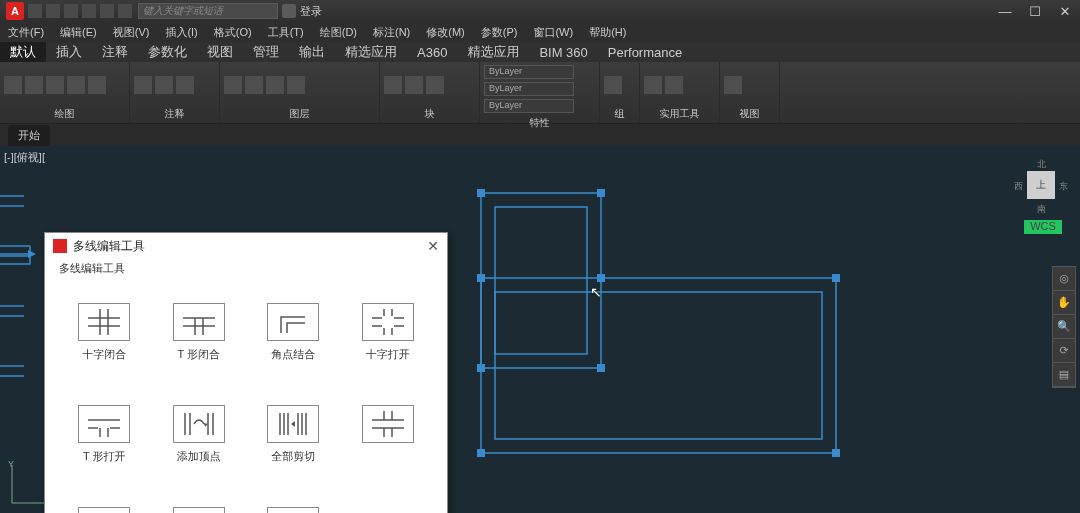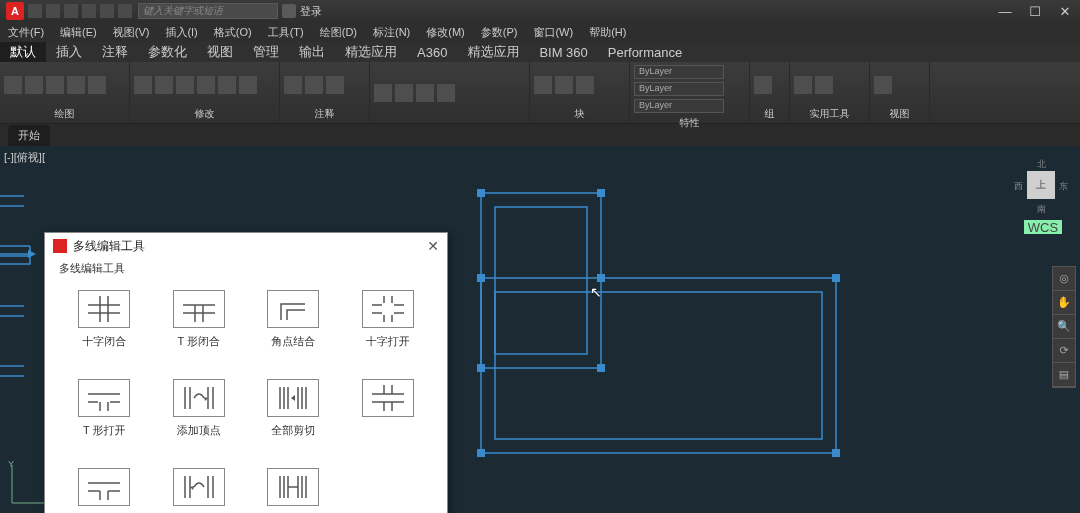--- a/index.html
+++ b/index.html
@@ -45,41 +45,41 @@
 svg.drawing { position:absolute; top:0; left:0; }
 
 
 .leftlines { position:absolute; left:0; top:40px; }
 
 
 .viewcube { position:absolute; right:14px; top:14px; width:50px; height:50px; }
 .viewcube .face { width:28px;height:28px;background:#cfcfcf; margin:11px auto 0; color:#444; font-size:10px; display:flex;align-items:center;justify-content:center;}
 .viewcube .n,.viewcube .s,.viewcube .e,.viewcube .w { position:absolute; color:#888; font-size:9px;}
 .viewcube .n{top:-2px;left:21px}.viewcube .s{bottom:-6px;left:21px}.viewcube .w{left:-2px;top:20px}.viewcube .e{right:-2px;top:20px}
-.wcs { position:absolute; right:18px; top:74px; width:38px; height:14px; background:#86efac; color:#444; font-size:13px; text-align:center;}
+.wcs { position:absolute; right:18px; top:74px; width:38px; height:14px; background:#22c55e; color:#444; font-size:11px; text-align:center;}
 
 
 .navbar { position:absolute; right:4px; top:120px; width:24px; background:#3b3b3b; border:1px solid #555;}
 .navbar .nbtn { height:24px; border-bottom:1px solid #555; display:flex;align-items:center;justify-content:center;color:#aaa;font-size:11px;}
 
 
 .ucs { position:absolute; left:6px; bottom:4px; width:50px; height:50px;}
 
 
 .cursor-arrow { position:absolute; color:#fff; font-size:14px; text-shadow:0 0 2px #000;}
 
 
 .dlg { position:absolute; top:86px; left:44px; width:404px; height:362px; background:#fff; border:1px solid #888; box-shadow:2px 2px 8px rgba(0,0,0,.4); font-size:12px; color:#222;}
 .dlg .dlgtitle { height:26px; display:flex; align-items:center; padding:0 8px; }
 .dlg .dlgtitle .dlogo { width:14px;height:14px;background:#d22;margin-right:6px;}
 .dlg .dlgtitle .dclose { margin-left:auto; font-size:14px; color:#555; cursor:pointer;}
 .dlg .dlgmsg { padding: 4px 14px 12px; font-size:11px; color:#333;}
 .dlg .dlgsec { padding: 2px 14px 2px; font-size:11px; color:#333;}
 .dlg .toolgrid { display:grid; grid-template-columns: repeat(4, 1fr); gap: 30px 20px; padding: 12px 22px 8px;}
-.dlg .titem { text-align:center; font-size:11px; color:#333;}
+.dlg .titem { text-align:center; font-size:11px; color:#333;margin-top:13px;}
 .dlg .titem .tbox { width:52px; height:38px; margin:0 auto 6px; border:1px solid #888; background:#fff; display:flex; align-items:center; justify-content:center;}
 .dlg .titem svg { display:block;}
 
 </style>
 </head>
 <body>
 
 <div class="titlebar">
   <div class="qat">
     <div class="logo">A</div>
@@ -138,46 +138,36 @@
   <div class="group" style="width:130px">
       <div class="gicons">
         <div class="ic"></div>
         <div class="ic"></div>
         <div class="ic"></div>
         <div class="ic"></div>
         <div class="ic"></div>
       </div>
       <div class="glabel">绘图</div>
     </div>
-  <div class="group" style="width:150px">
-      <div class="gicons">
-        <div class="ic"></div>
-        <div class="ic"></div>
-        <div class="ic"></div>
-        <div class="ic"></div>
-        <div class="ic"></div>
-        <div class="ic"></div>
-      </div>
-      <div class="glabel">修改</div>
-    </div>
   <div class="group" style="width:90px">
       <div class="gicons">
         <div class="ic"></div>
         <div class="ic"></div>
         <div class="ic"></div>
       </div>
       <div class="glabel">注释</div>
     </div>
   <div class="group" style="width:160px">
       <div class="gicons">
         <div class="ic"></div>
         <div class="ic"></div>
         <div class="ic"></div>
         <div class="ic"></div>
       </div>
+      <div class="glabel">图层</div>
     </div>
   <div class="group" style="width:100px">
       <div class="gicons">
         <div class="ic"></div>
         <div class="ic"></div>
         <div class="ic"></div>
       </div>
       <div class="glabel">块</div>
     </div>
   <div class="group" style="width:120px">

